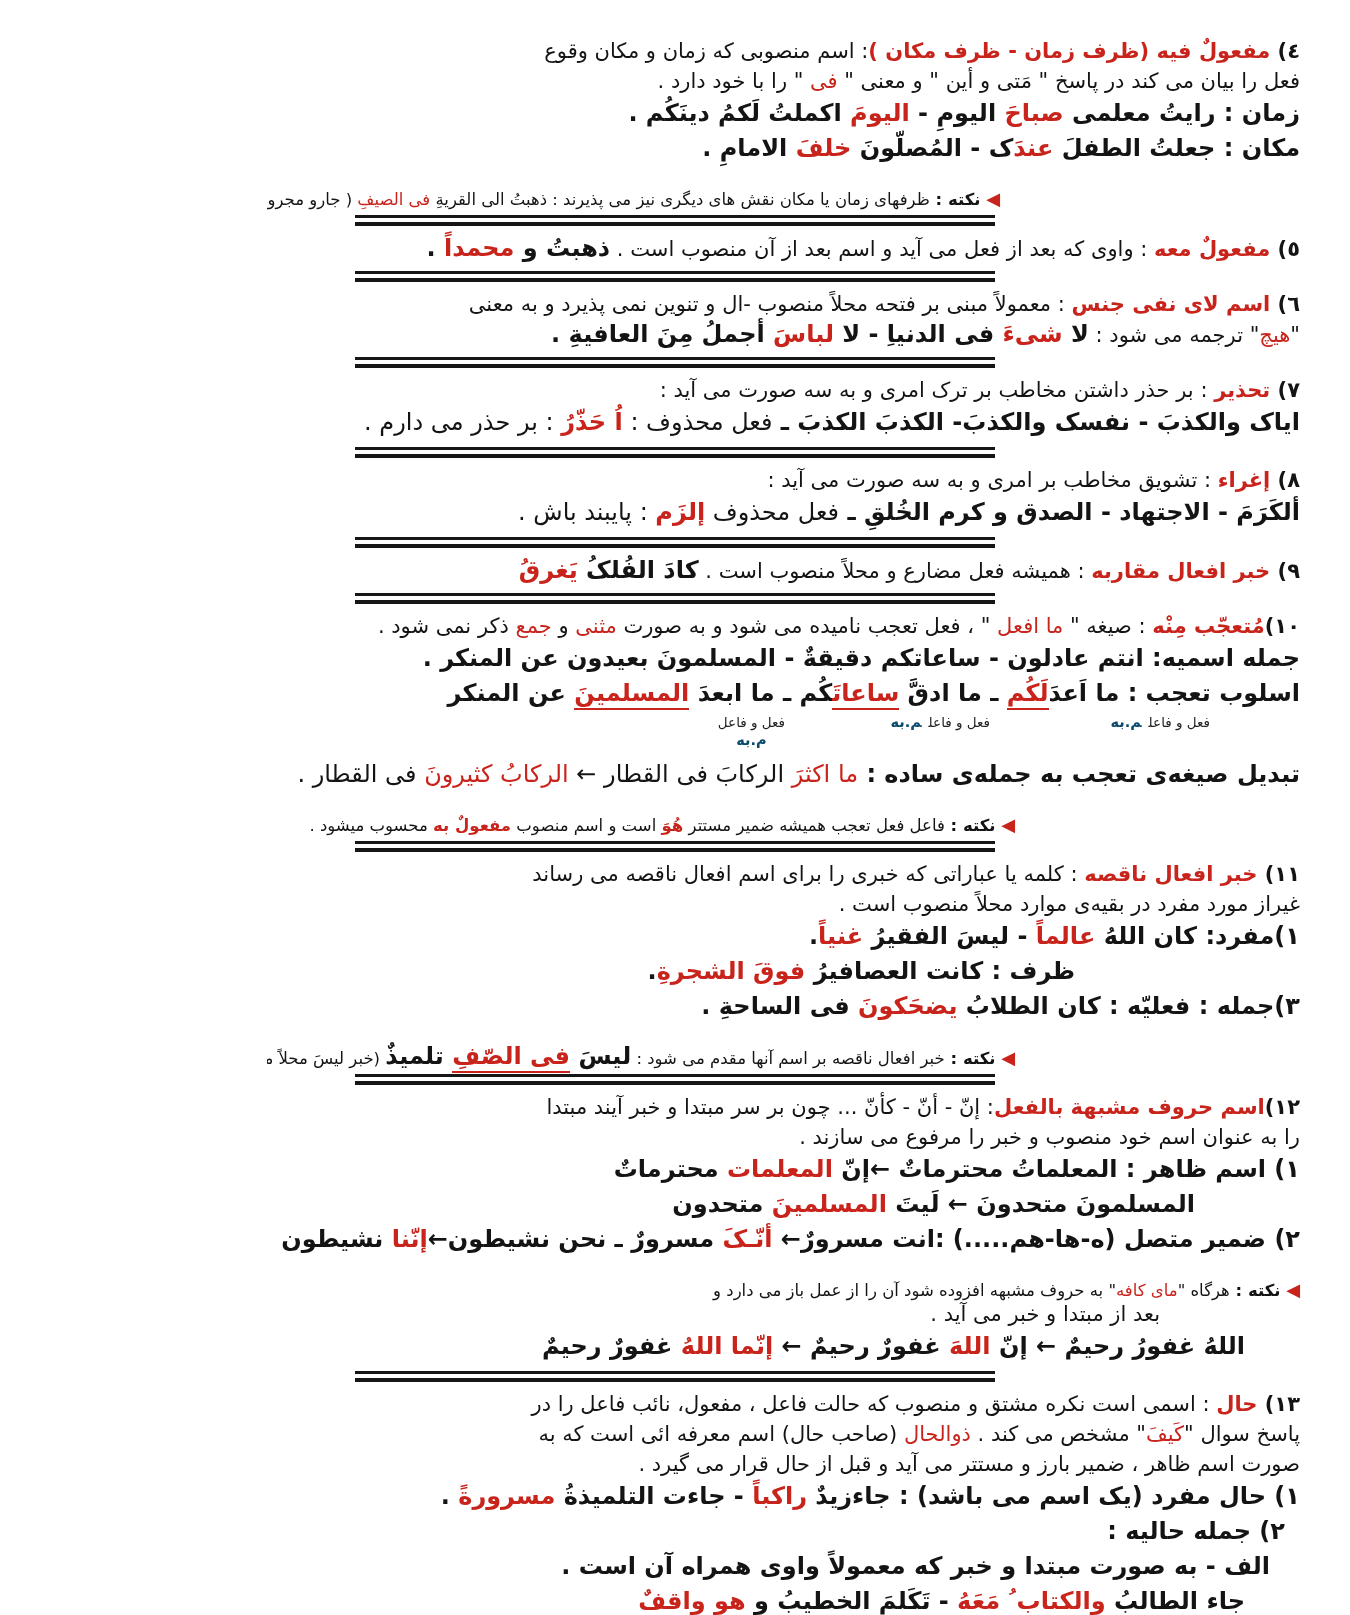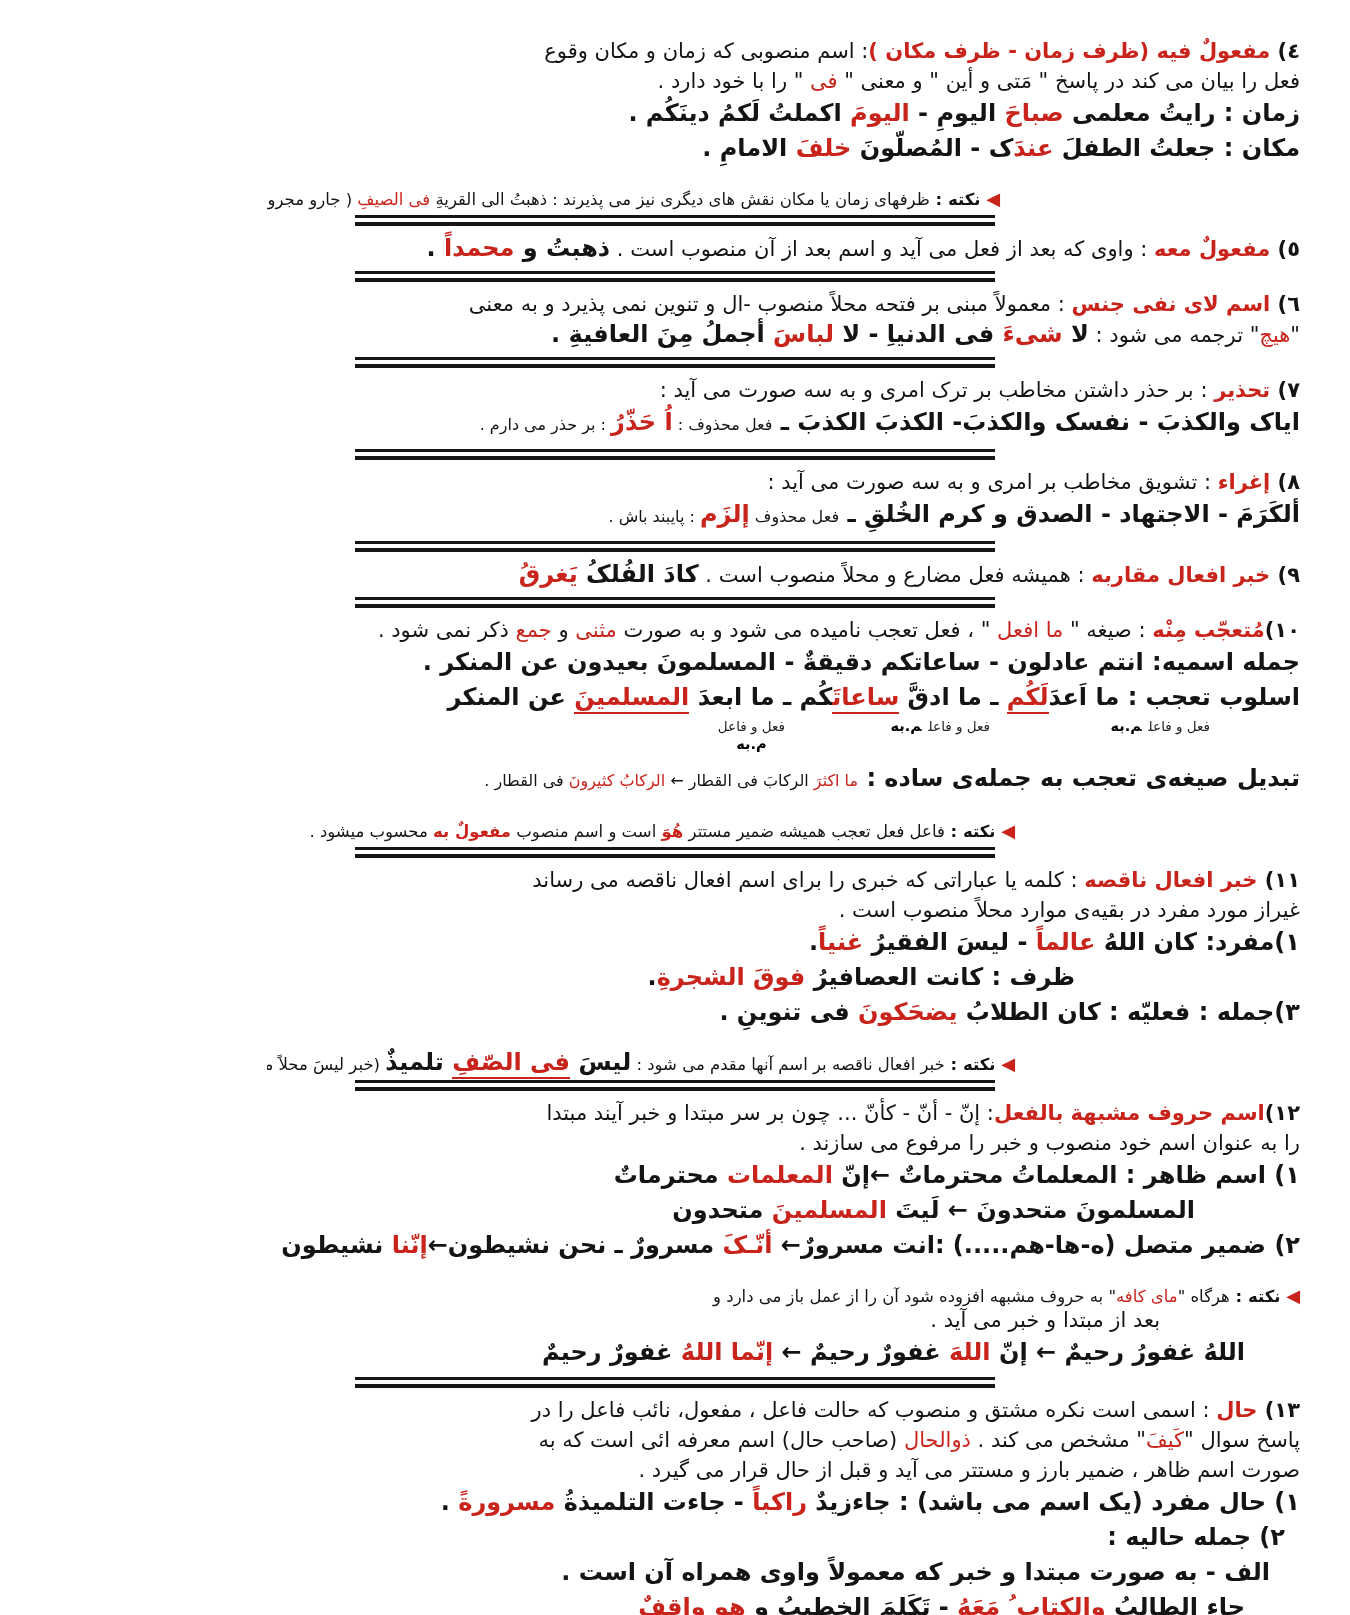--- a/index.html
+++ b/index.html
@@ -16,32 +16,32 @@
     direction:rtl;text-align:right;
   }
   .sec{display:block;}
   .line{white-space:nowrap;}
   .line.body{font-size:21px;line-height:30px;}
   .line.ex{font-size:24px;line-height:35px;font-weight:700;}
   .line.note{font-size:16.5px;line-height:17px;margin-top:24px;}
   .red{color:#c9241c;}
   .b{font-weight:700;}
   .x{font-weight:700;font-size:24px;}
-  .n{font-weight:400;font-size:16px;}
+  .n{font-weight:400;font-size:24px;}
   .u{border-bottom:2px solid #c9241c;padding-bottom:1px;}
   .marker{font-size:18px;}
   .sep{
     width:640px;height:4px;
     margin:7px 305px 7px 0;
     border-top:3px solid #161616;
     border-bottom:4px solid #161616;
   }
   .anno-row{position:relative;height:46px;}
   .anno-group{position:absolute;top:3px;font-size:13.5px;color:#222;white-space:nowrap;margin-left:20px;}
-  .anno-obj{color:#000000;font-weight:700;font-size:14.5px;margin-right:7px;}
+  .anno-obj{color:#0c4a6e;font-weight:700;font-size:14.5px;margin-right:7px;}
   .anno-group.stacked{display:inline-flex;flex-direction:column;align-items:center;}
   .anno-group.stacked .anno-obj{margin-right:0;margin-top:2px;}
 </style>
 </head>
 <body>
 
 <div class="page" style="background: rgb(255, 255, 255); color: rgb(20, 20, 20);">
   <div id="content">
       <section class="sec">
         <div class="line body"><span class="b">٤) </span><span class="red b">مفعولٌ فیه (ظرف زمان - ظرف مکان )</span><span class="">: اسم منصوبی که زمان و مکان وقوع</span></div>
@@ -88,21 +88,21 @@
         </div>
         <div class="line ex"><span class="">تبدیل صیغه‌ی تعجب به جمله‌ی ساده : </span><span class="red n">ما اکثرَ</span><span class="n"> الرکابَ فی القطار ← </span><span class="red n">الرکابُ کثیرونَ</span><span class="n"> فی القطار .</span></div>
         <div class="line note" style="padding-right: 285px;"><span class="red marker">◀ </span><span class="b">نکته : </span><span class="">فاعل فعل تعجب همیشه ضمیر مستتر </span><span class="red b">هُوَ</span><span class=""> است و اسم منصوب </span><span class="red b">مفعولٌ به</span><span class=""> محسوب میشود .</span></div>
       </section>
       <div class="sep"></div>
       <section class="sec">
         <div class="line body"><span class="b">۱۱) </span><span class="red b">خبر افعال ناقصه</span><span class=""> : کلمه یا عباراتی که خبری را برای اسم افعال ناقصه می رساند</span></div>
         <div class="line body"><span class="">غیراز مورد مفرد در بقیه‌ی موارد محلاً منصوب است .</span></div>
         <div class="line ex"><span class="">۱)مفرد: کان اللهُ </span><span class="red">عالماً</span><span class=""> - لیسَ الفقیرُ </span><span class="red">غنیاً</span><span class="">.</span></div>
         <div class="line ex" style="padding-right: 225px;"><span class="">ظرف : کانت العصافیرُ </span><span class="red">فوقَ الشجرةِ</span><span class="">.</span></div>
-        <div class="line ex"><span class="">۳)جمله : فعلیّه : کان الطلابُ </span><span class="red">یضحَکونَ</span><span class=""> فی تنوینِ .</span></div>
+        <div class="line ex"><span class="">۳)جمله : فعلیّه : کان الطلابُ </span><span class="red">یضحَکونَ</span><span class=""> فی الساحةِ .</span></div>
         <div class="line note" style="padding-right: 285px; text-align: right;"><span class="red marker">◀ </span><span class="b">نکته : </span><span class="">خبر افعال ناقصه بر اسم آنها مقدم می شود : </span><span class="x">لیسَ </span><span class="red x u">فی الصّفِ</span><span class="x"> تلمیذٌ</span><span class=""> (خبر لیسَ محلاً منصوب)</span></div>
       </section>
       <div class="sep"></div>
       <section class="sec">
         <div class="line body"><span class="b">۱۲)</span><span class="red b">اسم حروف مشبهة بالفعل</span><span class="">: إنّ - أنّ - کأنّ ... چون بر سر مبتدا و خبر آیند مبتدا</span></div>
         <div class="line body"><span class="">را به عنوان اسم خود منصوب و خبر را مرفوع می سازند .</span></div>
         <div class="line ex"><span class="">۱) اسم ظاهر : المعلماتُ محترماتٌ ←إنّ </span><span class="red">المعلمات</span><span class=""> محترماتٌ</span></div>
         <div class="line ex" style="padding-right: 105px;"><span class="">المسلمونَ متحدونَ ← لَیتَ </span><span class="red">المسلمینَ</span><span class=""> متحدون</span></div>
         <div class="line ex"><span class="">۲) ضمیر متصل (ه-ها-هم.....) :انت مسرورٌ← </span><span class="red">أنّـکَ</span><span class=""> مسرورٌ ـ نحن نشیطون←</span><span class="red">إنّنا</span><span class=""> نشیطون</span></div>
         <div class="line note"><span class="red marker">◀ </span><span class="b">نکته : </span><span class="">هرگاه "</span><span class="red">مای کافه</span><span class="">" به حروف مشبهه افزوده شود آن را از عمل باز می دارد و</span></div>

